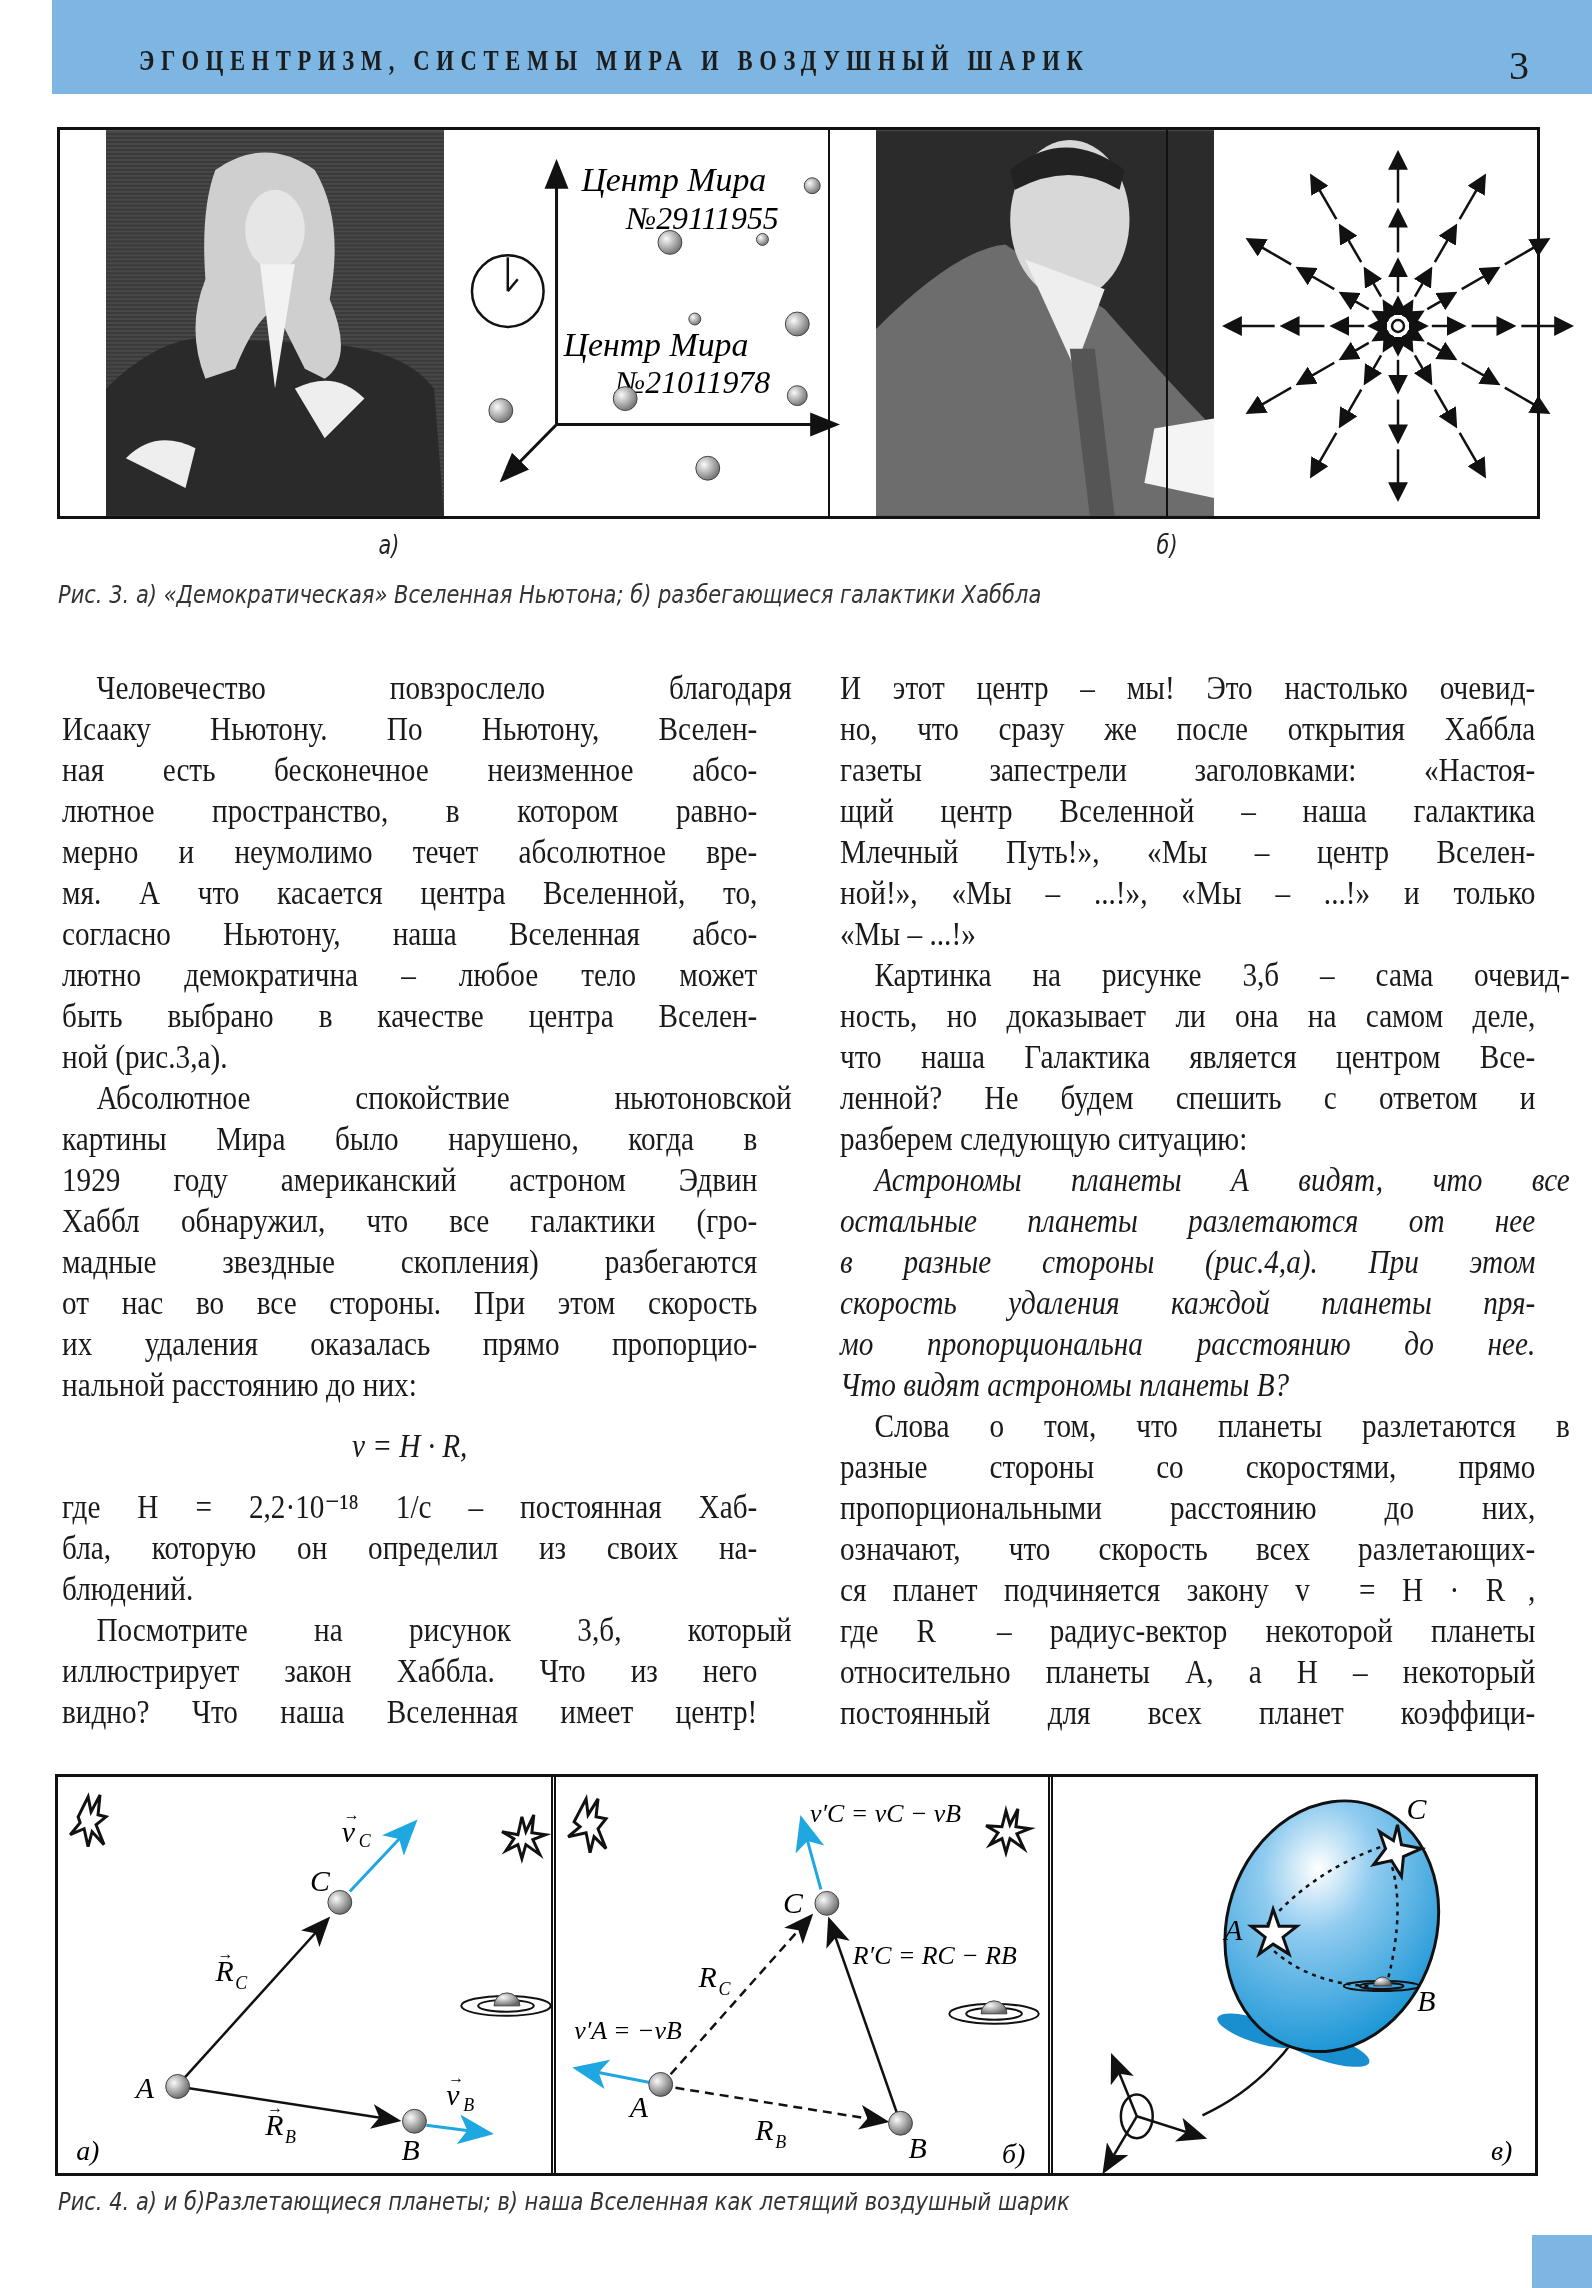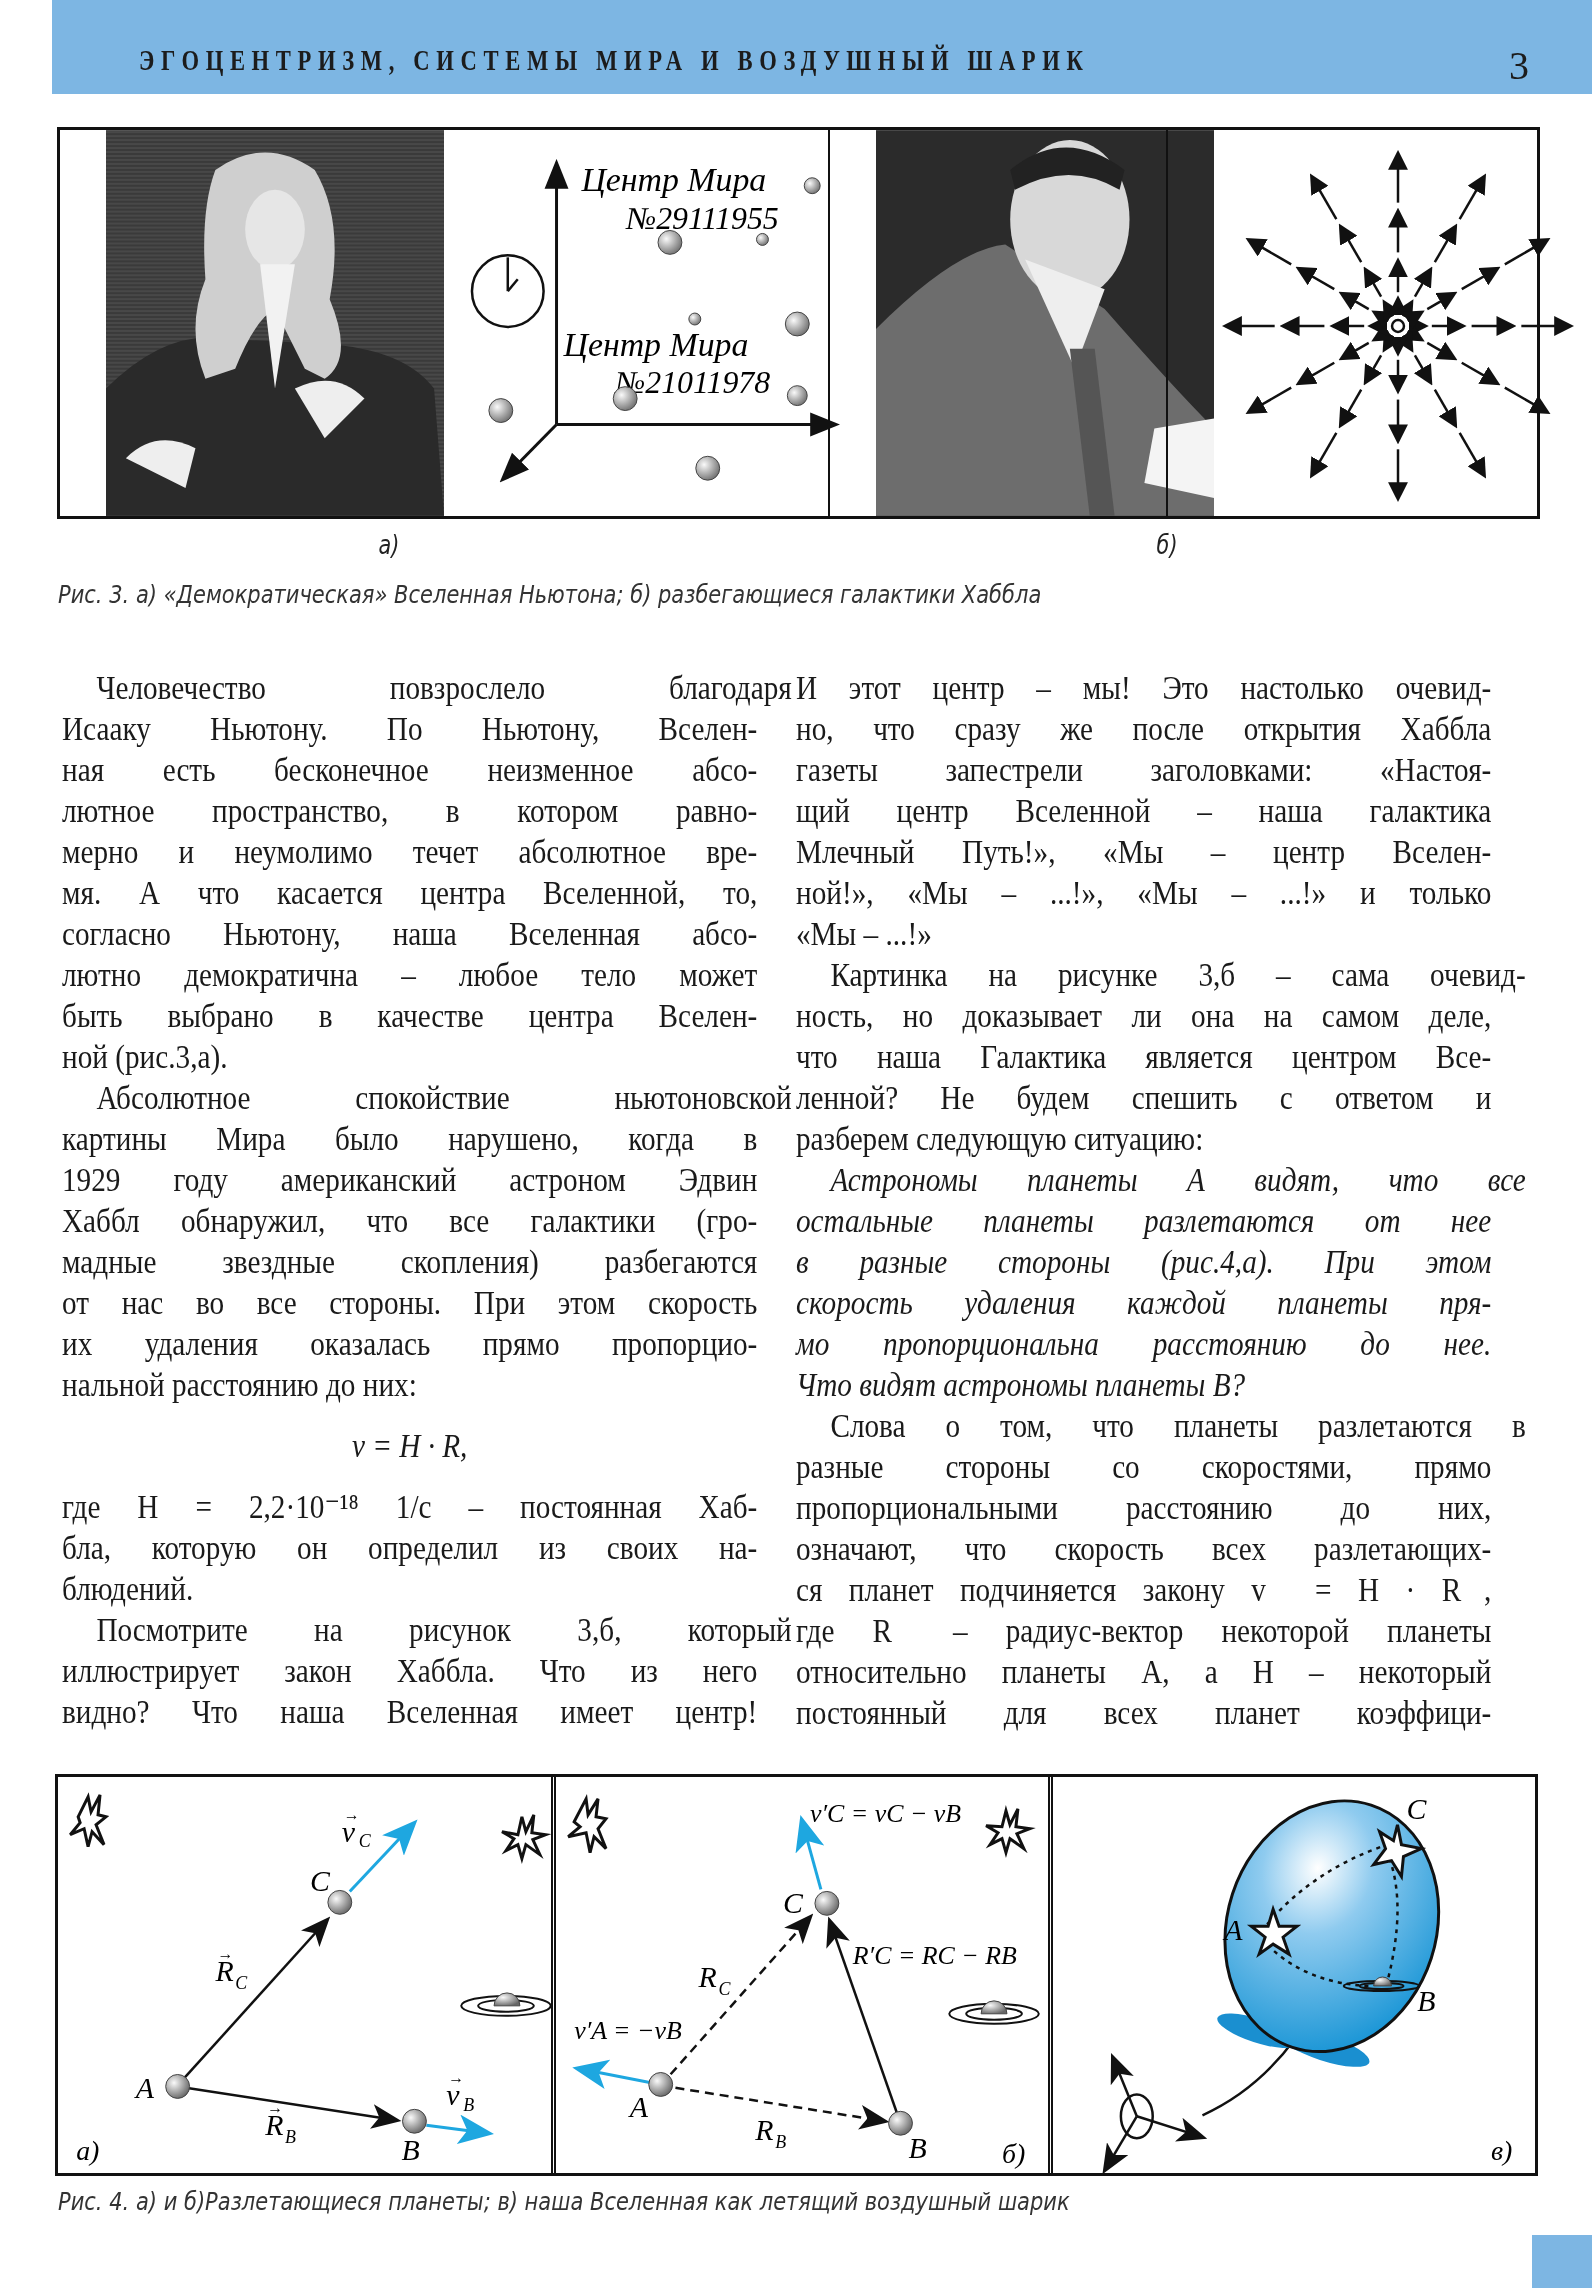--- a/index.html
+++ b/index.html
@@ -186,21 +186,21 @@
     <span class="line last">нальной расстоянию до них:</span>
     <span class="line center it" style="margin-top: 20px;">v = H · R,</span>
     <span class="line" style="margin-top: 20px;">где H = 2,2·10⁻¹⁸ 1/с – постоянная Хаб-</span>
     <span class="line">бла, которую он определил из своих на-</span>
     <span class="line last">блюдений.</span>
     <span class="line" style="padding-left: 40px;">Посмотрите на рисунок 3,б, который</span>
     <span class="line">иллюстрирует закон Хаббла. Что из него</span>
     <span class="line">видно? Что наша Вселенная имеет центр!</span>
   </div>
 
-<div class="col" id="right-col" style="left:796px;">
+<div class="col" id="right-col" style="left:840px;">
     <span class="line">И этот центр – мы! Это настолько очевид-</span>
     <span class="line">но, что сразу же после открытия Хаббла</span>
     <span class="line">газеты запестрели заголовками: «Настоя-</span>
     <span class="line">щий центр Вселенной – наша галактика</span>
     <span class="line">Млечный Путь!», «Мы – центр Вселен-</span>
     <span class="line">ной!», «Мы – ...!», «Мы – ...!» и только</span>
     <span class="line last">«Мы – ...!»</span>
     <span class="line" style="padding-left: 40px;">Картинка на рисунке 3,б – сама очевид-</span>
     <span class="line">ность, но доказывает ли она на самом деле,</span>
     <span class="line">что наша Галактика является центром Все-</span>

